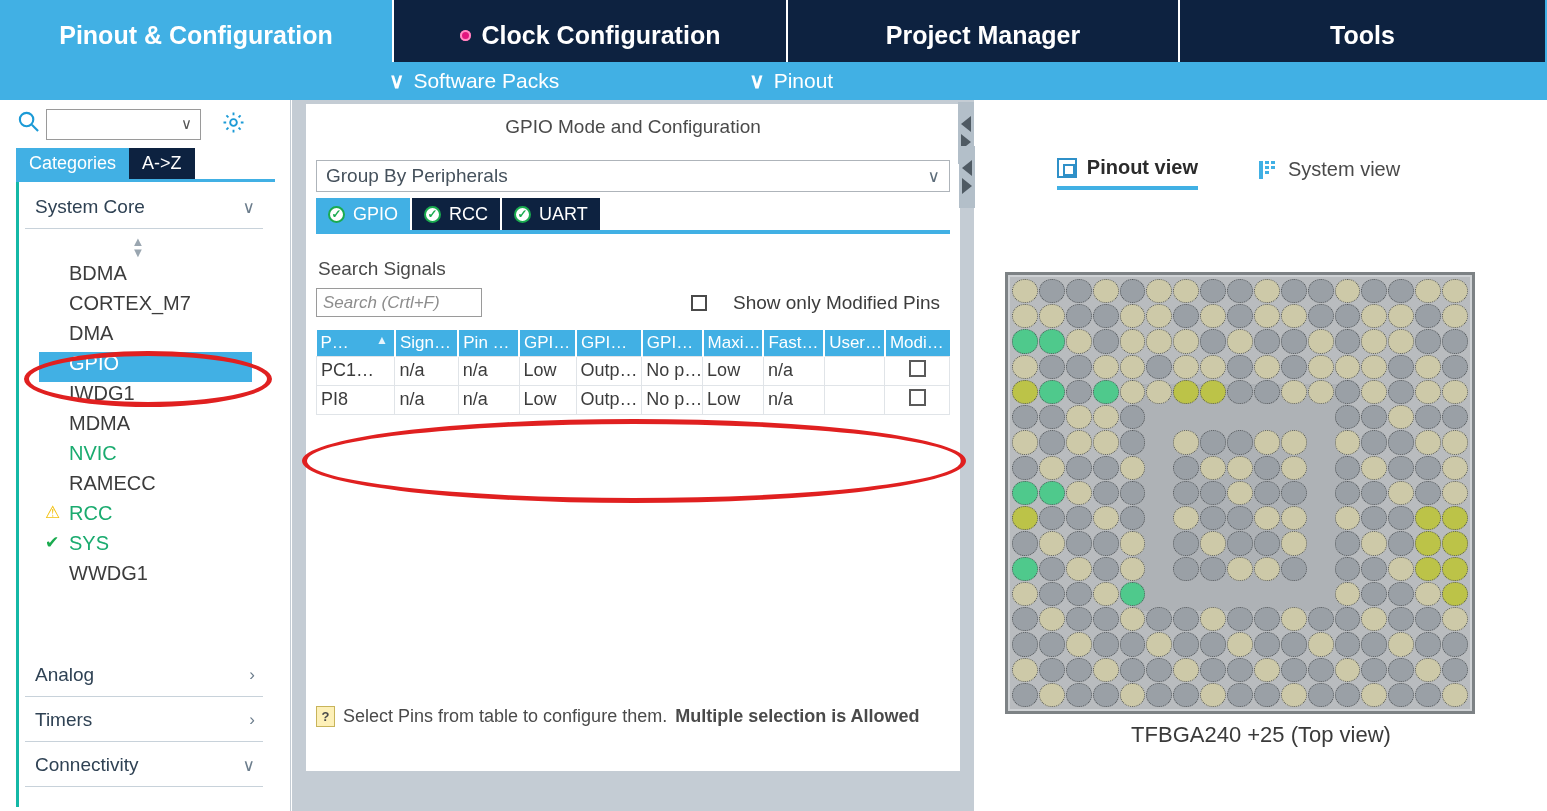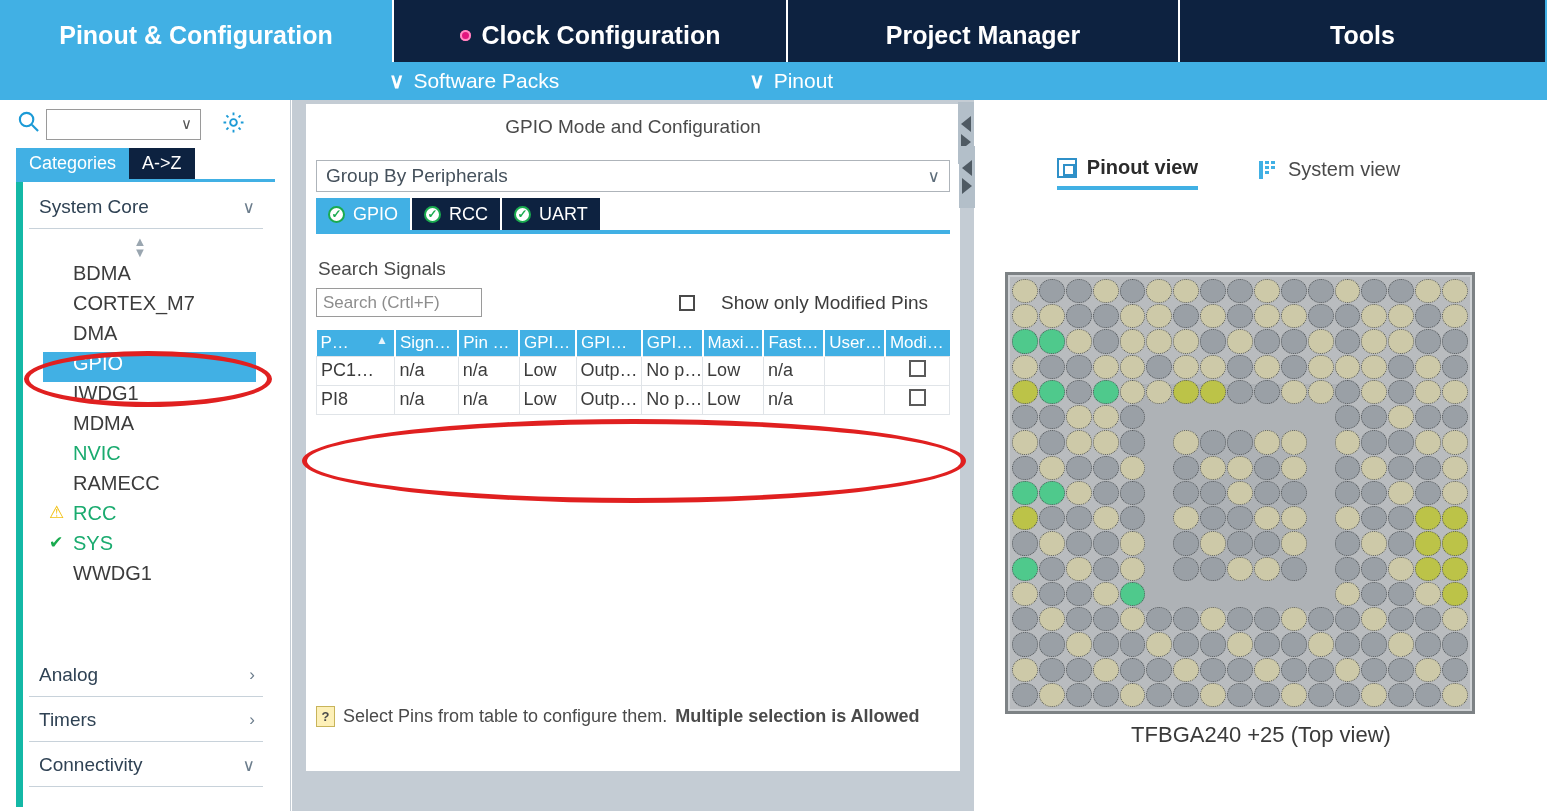--- a/index.html
+++ b/index.html
@@ -75,21 +75,21 @@
   .cat-tab {
     display:flex; align-items:center; justify-content:center;
     font-size:18px; color:#ffffff; padding:0 13px;
   }
   .cat-tab.active { background:#41b0e4; }
   .cat-tab.inactive { background:#0d2240; }
   .cat-underline { height:3px; background:#41b0e4; margin-left:16px; width:259px; }
 
   .cat-body {
     position:relative; height:625px; overflow:hidden;
-    border-left:7px solid #14b8a6;
+    border-left:3px solid #14b8a6;
     margin-left:16px; width:259px;
     background:#ffffff;
   }
   .group-header {
     display:flex; align-items:center; justify-content:space-between;
     padding:14px 20px 10px 16px;
     font-size:19px; color:#2f4254;
   }
   .group-header .chevd { color:#6c7d8c; font-size:17px; }
   .group-rule { height:1px; background:#c8d2da; margin:0 12px 0 6px; }
@@ -152,23 +152,23 @@
     display:inline-flex; align-items:center; justify-content:center;
     color:#1aab4f; font-size:12px; font-weight:bold; line-height:1;
   }
   .ptab-underline { height:4px; background:#41b0e4; width:100%; }
 
   .search-signals-label { font-size:19px; color:#4a4a4a; margin:24px 0 8px 2px; }
   .search-row2 { display:flex; align-items:center; justify-content:space-between; }
   .sig-search {
     width:166px; height:29px; border:1px solid #9a9a9a;
     display:flex; align-items:center; padding-left:6px;
-    color:#8d8d8d; font-size:17px;
-  }
-  .mod-pins { display:flex; align-items:center; gap:26px; font-size:19px; color:#3c3c3c; margin-right:22px;}
+    font-style:italic; color:#8d8d8d; font-size:17px;
+  }
+  .mod-pins { display:flex; align-items:center; gap:26px; font-size:19px; color:#3c3c3c; margin-right:10px;}
   .cbox { width:16px; height:16px; border:2px solid #4a4a4a; background:#fff; }
 
   
   .pin-table { margin-top:13px; width:100%; border-collapse:collapse; table-layout:fixed; }
   .pin-table th {
     background:#41b0e4; color:#ffffff; font-size:17px; font-weight:normal;
     text-align:left; padding:2px 4px; height:26px;
     border-right:2px solid #ffffff; white-space:nowrap; overflow:hidden;
   }
   .pin-table th .sorta { float:right; font-size:12px; color:#e6f4fc; margin-right:2px; }

